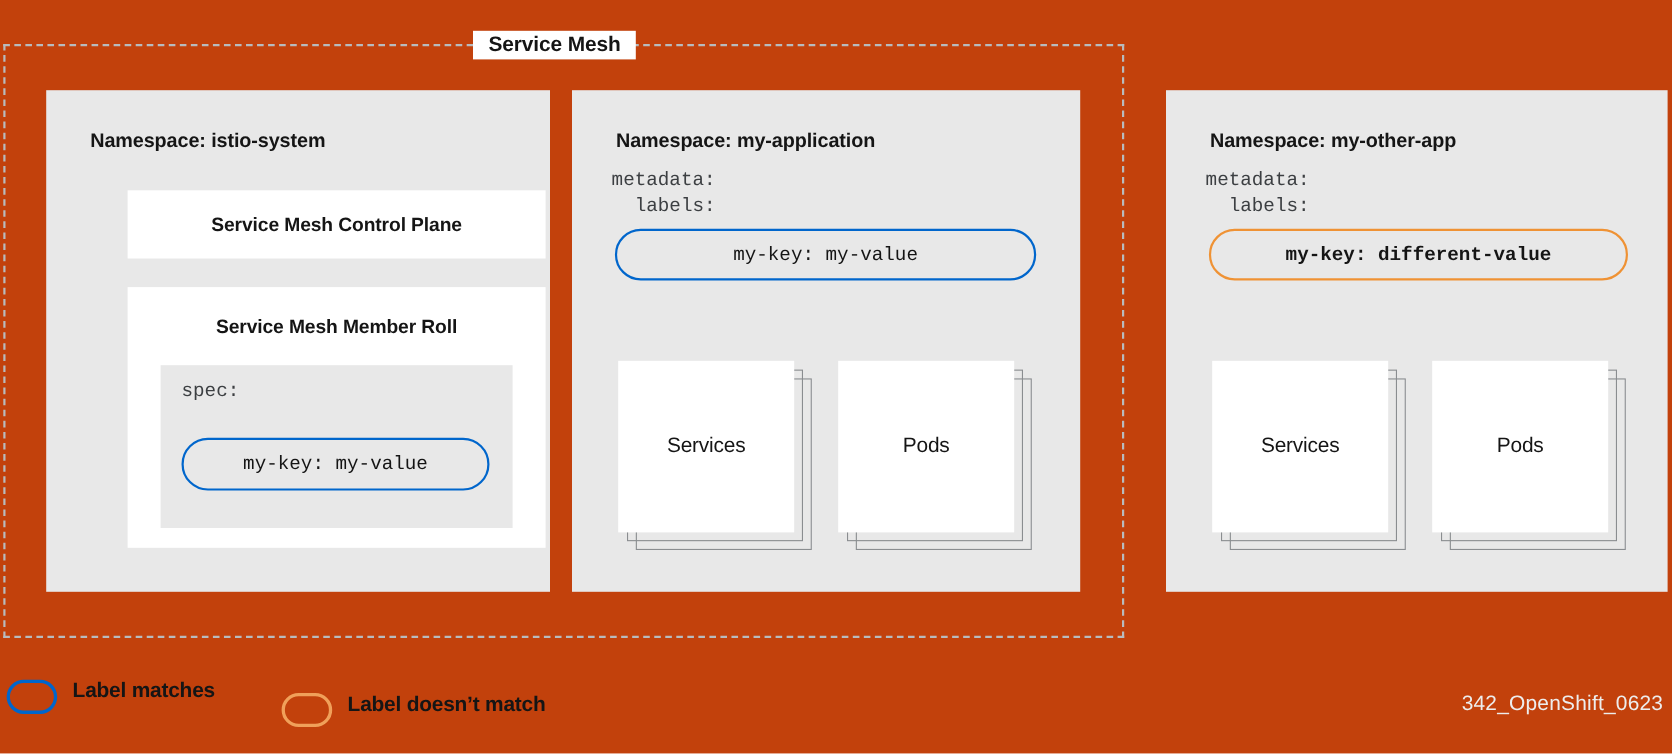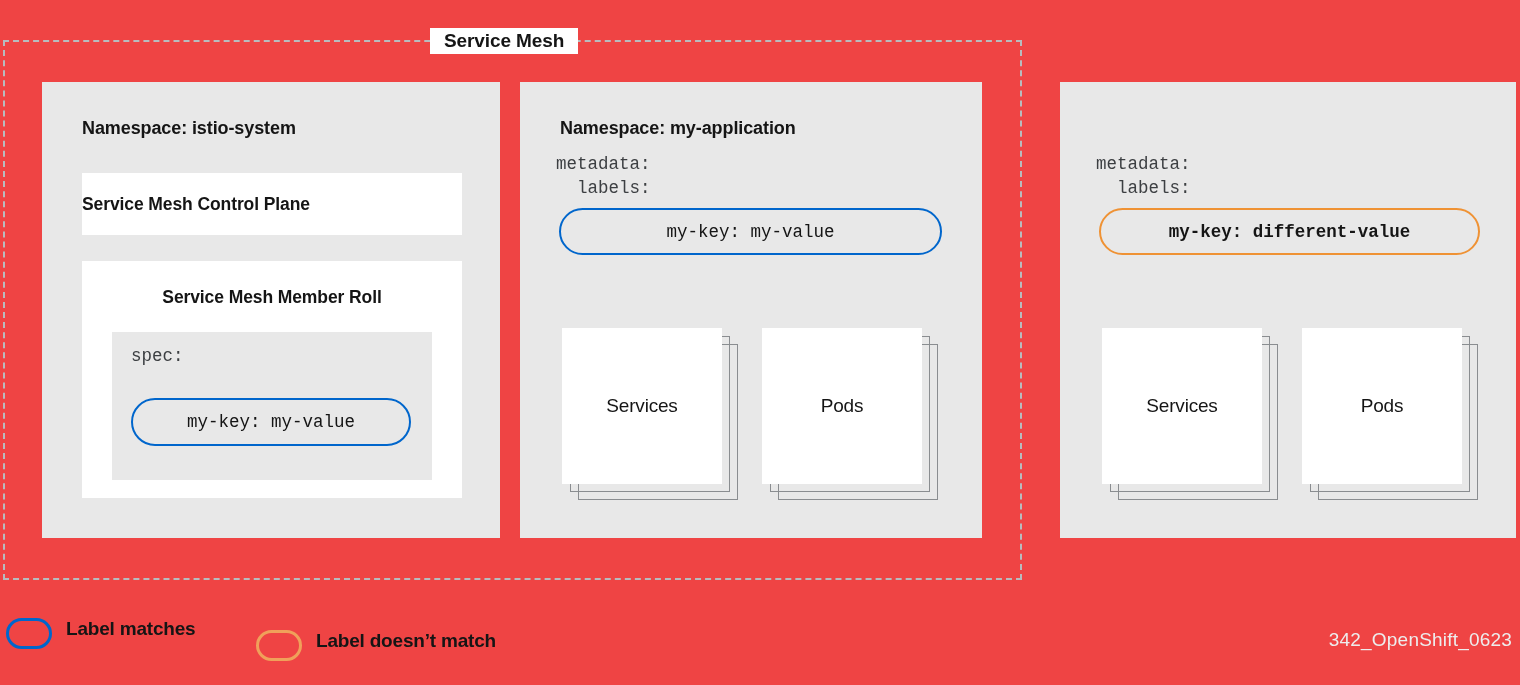--- a/index.html
+++ b/index.html
@@ -10,21 +10,21 @@
   body {
     font-family: "Liberation Sans", sans-serif;
     color: #151515;
     -webkit-font-smoothing: antialiased;
   }
   #canvas {
     position: relative;
     width: 1520px;
     height: 685px;
     overflow: hidden;
-    background: #ef4444;
+    background: #c2410c;
   }
 
   
   .mesh-boundary {
     position: absolute;
     left: 3px;
     top: 40px;
     width: 1019px;
     height: 540px;
     border: 2px dashed #b8bbbe;
@@ -93,21 +93,22 @@
   .pill.blue   { border: 2.5px solid #0066cc; }
   .pill.orange { border: 2.5px solid #ef9234; font-weight: bold; }
 
   
   .white-card {
     position: absolute;
     background: #ffffff;
     box-sizing: border-box;
     display: flex;
     align-items: center;
-    justify-content: flex-start;
+    justify-content: center;
+    margin-left: 34px;
   }
   .card-title {
     font-size: 17.5px;
     font-weight: bold;
     color: #151515;
     letter-spacing: -0.1px;
     white-space: nowrap;
   }
 
   
@@ -235,20 +236,21 @@
     <div class="stack" style="left:242px; top:246px;">
       <div class="sheet back2"></div>
       <div class="sheet back1"></div>
       <div class="front">
         <span class="stack-label">Pods</span>
       </div>
     </div>
   </div>
 
   <div class="ns-panel" id="ns-other">
+    <div class="ns-heading"><span>Namespace: </span><span class="ns-name">my-other-app</span></div>
 
     <div class="yaml" style="left:36px; top:70px;">metadata:</div>
     <div class="yaml" style="left:36px; top:94px;">  labels:</div>
 
     <div class="pill orange" style="left:39px; top:126px; width:381px; height:47px;">my-key: different-value</div>
 
     <div class="stack" style="left:42px; top:246px;">
       <div class="sheet back2"></div>
       <div class="sheet back1"></div>
       <div class="front">

